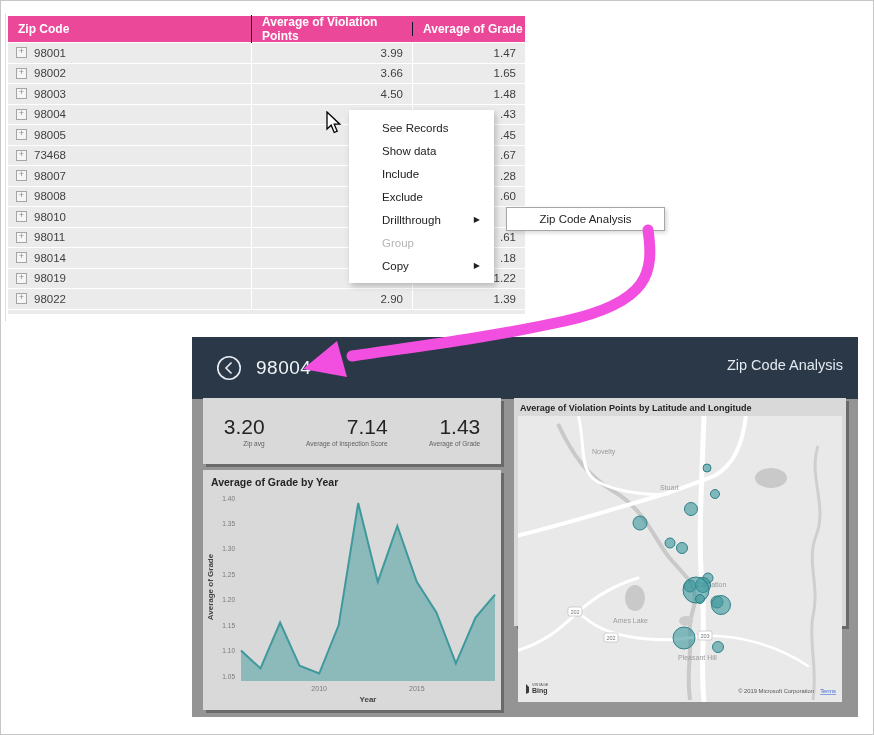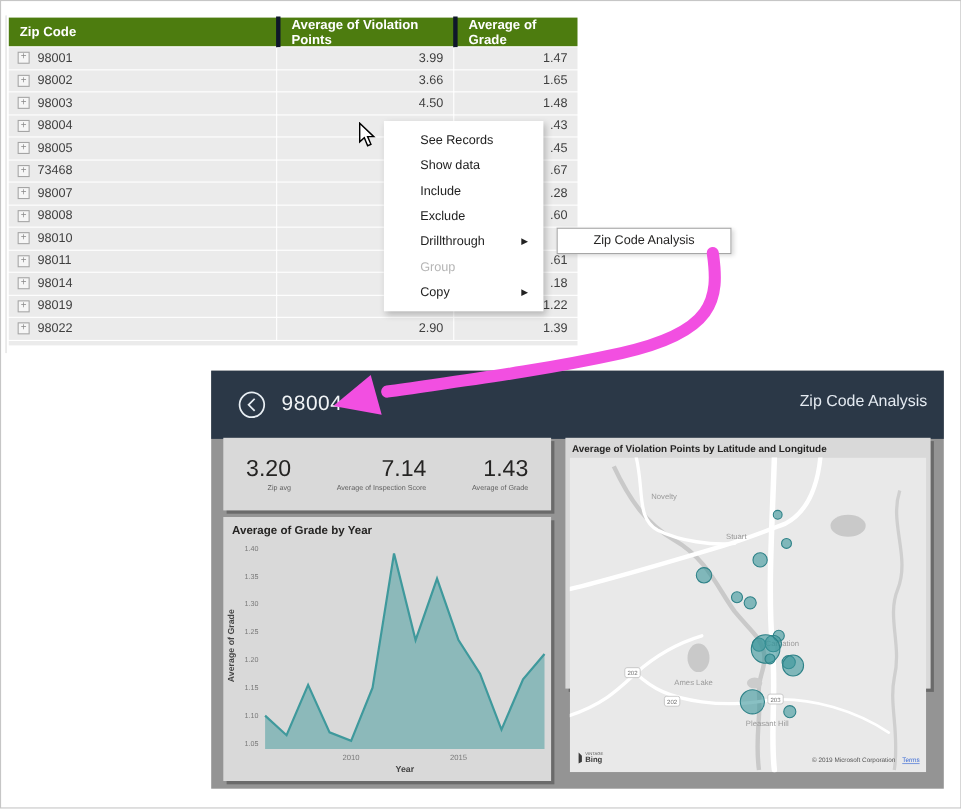--- a/index.html
+++ b/index.html
@@ -3,23 +3,23 @@
 <meta charset="utf-8">
 <style>
   html,body{margin:0;padding:0;}
   body{width:874px;height:735px;position:relative;background:#ffffff;
        font-family:"Liberation Sans",sans-serif;overflow:hidden;}
   .frame{position:absolute;inset:0;border:1px solid #c6c6c6;pointer-events:none;}
 
   
   .canvas-edge{position:absolute;left:5px;top:14px;width:1px;height:307px;background:#dcdcdc;}
   .tbl{position:absolute;left:8px;top:16px;width:517px;font-size:11.5px;color:#3f3f3f;}
-  .tbl .hrow{display:flex;background:#4d7c0f;color:#ffffff;height:26px;align-items:center;font-weight:600;font-size:12px;}
+  .tbl .hrow{display:flex;background:#ec4899;color:#ffffff;height:26px;align-items:center;font-weight:600;font-size:12px;}
   .tbl .hcell{padding-left:10px;box-sizing:border-box;}
-  .tbl .hcell.c2,.tbl .hcell.c3{border-left:4px solid #0f172a;}
+  .tbl .hcell.c2,.tbl .hcell.c3{border-left:1px solid #0f172a;}
   .tbl .row{display:flex;height:19.5px;margin-top:1px;align-items:center;}
   .tbl .cell{background:#ebebeb;height:100%;box-sizing:border-box;display:flex;align-items:center;}
   .c1{width:243px;}.c2{width:161px;}.c3{width:113px;}
   .row .c2,.row .c3{margin-left:1px;justify-content:flex-end;padding-right:9px;}
   .row .c2{width:160px;text-align:center;}.row .c3{width:112px;}
   .expand{display:inline-block;width:9px;height:9px;border:1px solid #a5a5a5;color:#8a8a8a;
           font-size:9px;line-height:7px;text-align:center;margin:0 7px 0 8px;background:#f6f6f6;}
   .sliver{height:4px;background:#ebebeb;margin-top:1px;}
 
   

